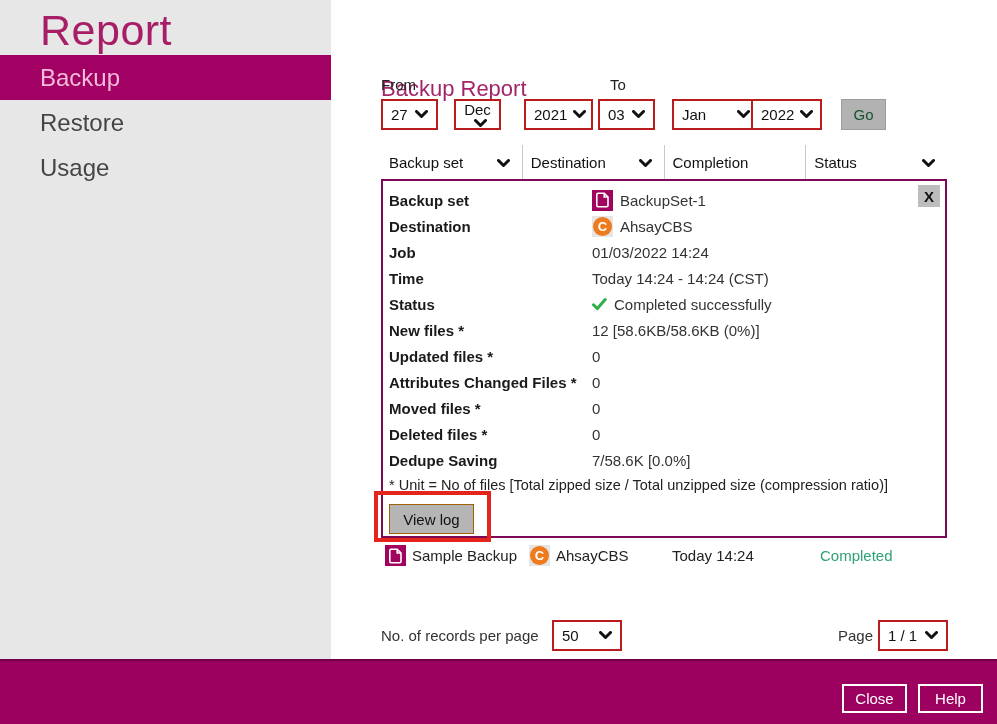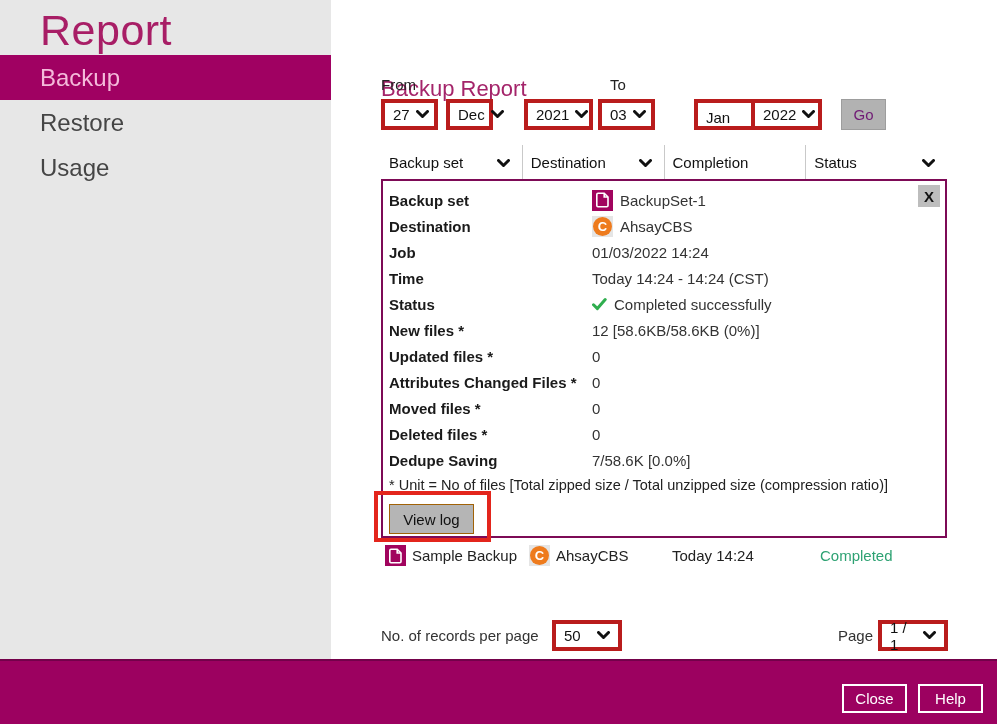--- a/index.html
+++ b/index.html
@@ -14,25 +14,25 @@
   .nav-item { height:45px; display:flex; align-items:center; padding-left:40px; font-size:24px; font-weight:300; color:#454545; cursor:pointer; }
   .nav-item.selected { background:#a00162; color:#f4bada; }
 
   
   .main { position:absolute; left:331px; top:0; width:666px; height:659px; background:#ffffff; }
   .page-title { position:absolute; left:50px; top:30px; font-size:22px; font-weight:300; color:#a4246a;margin-top:46px; }
 
   .fld-label { position:absolute; top:76px; font-size:15px; color:#222; }
   .lbl-from { left:50px; } .lbl-to { left:279px; }
 
-  .sel { position:absolute; top:99px; height:31px; background:#fff; border:4px solid #b91c1c;
+  .sel { position:absolute; top:99px; height:31px; background:#fff; border:2px solid #b91c1c;
          display:flex; align-items:center; justify-content:space-between; padding:0 8px; font-size:15px; color:#111; cursor:pointer; }
   .sel .chev { display:flex; margin-left:6px; }
   .go-btn { position:absolute; left:510px; top:99px; width:45px; height:31px; background:#b2b2b2; border:1px solid #9d9d9d;
-            font-size:15px; color:#701a75; cursor:pointer; font-family:inherit; }
+            font-size:15px; color:#14532d; cursor:pointer; font-family:inherit; }
 
   
   .filter-bar { position:absolute; left:50px; top:145px; width:566px; height:34px; display:flex; }
   .filter-col { flex:1; display:flex; align-items:center; justify-content:space-between; padding:0 12px 0 8px;
                 border-right:1px solid #c9c9c9; font-size:15px; color:#111; cursor:pointer; }
   .filter-col:last-child { border-right:none; }
 
   
   .panel { position:absolute; left:50px; top:179px; width:566px; height:359px; background:#fff; border:2px solid #7d0a56; }
   .detail-row { display:flex; align-items:center; height:26px; }
@@ -102,21 +102,21 @@
     <div class="fld-label lbl-to">To</div>
 
     <div class="sel" style="left:50px;width:57px;">
       <span>27</span>
       <span class="chev">
           <svg width="13" height="9" viewBox="0 0 13 9">
             <path d="M1.5 1.5 6.5 6.5 11.5 1.5" fill="none" stroke="#111" stroke-width="3" stroke-linecap="round" stroke-linejoin="round"></path>
           </svg>
         </span>
     </div>
-    <div class="sel" style="left:115px;width:47px;">
+    <div class="sel" style="left:123px;width:47px;flex-direction:column;">
       <span>Dec</span>
       <span class="chev">
           <svg width="13" height="9" viewBox="0 0 13 9">
             <path d="M1.5 1.5 6.5 6.5 11.5 1.5" fill="none" stroke="#111" stroke-width="3" stroke-linecap="round" stroke-linejoin="round"></path>
           </svg>
         </span>
     </div>
     <div class="sel" style="left:193px;width:69px;">
       <span>2021</span>
       <span class="chev">
@@ -126,21 +126,21 @@
         </span>
     </div>
     <div class="sel" style="left:267px;width:57px;">
       <span>03</span>
       <span class="chev">
           <svg width="13" height="9" viewBox="0 0 13 9">
             <path d="M1.5 1.5 6.5 6.5 11.5 1.5" fill="none" stroke="#111" stroke-width="3" stroke-linecap="round" stroke-linejoin="round"></path>
           </svg>
         </span>
     </div>
-    <div class="sel" style="left:363px;width:88px;align-items:flex-end;">
+    <div class="sel" style="left:341px;width:88px;">
       <span>Jan</span>
       <span class="chev">
           <svg width="13" height="9" viewBox="0 0 13 9">
             <path d="M1.5 1.5 6.5 6.5 11.5 1.5" fill="none" stroke="#111" stroke-width="3" stroke-linecap="round" stroke-linejoin="round"></path>
           </svg>
         </span>
     </div>
     <div class="sel" style="left:420px;width:71px;">
       <span>2022</span>
       <span class="chev">

